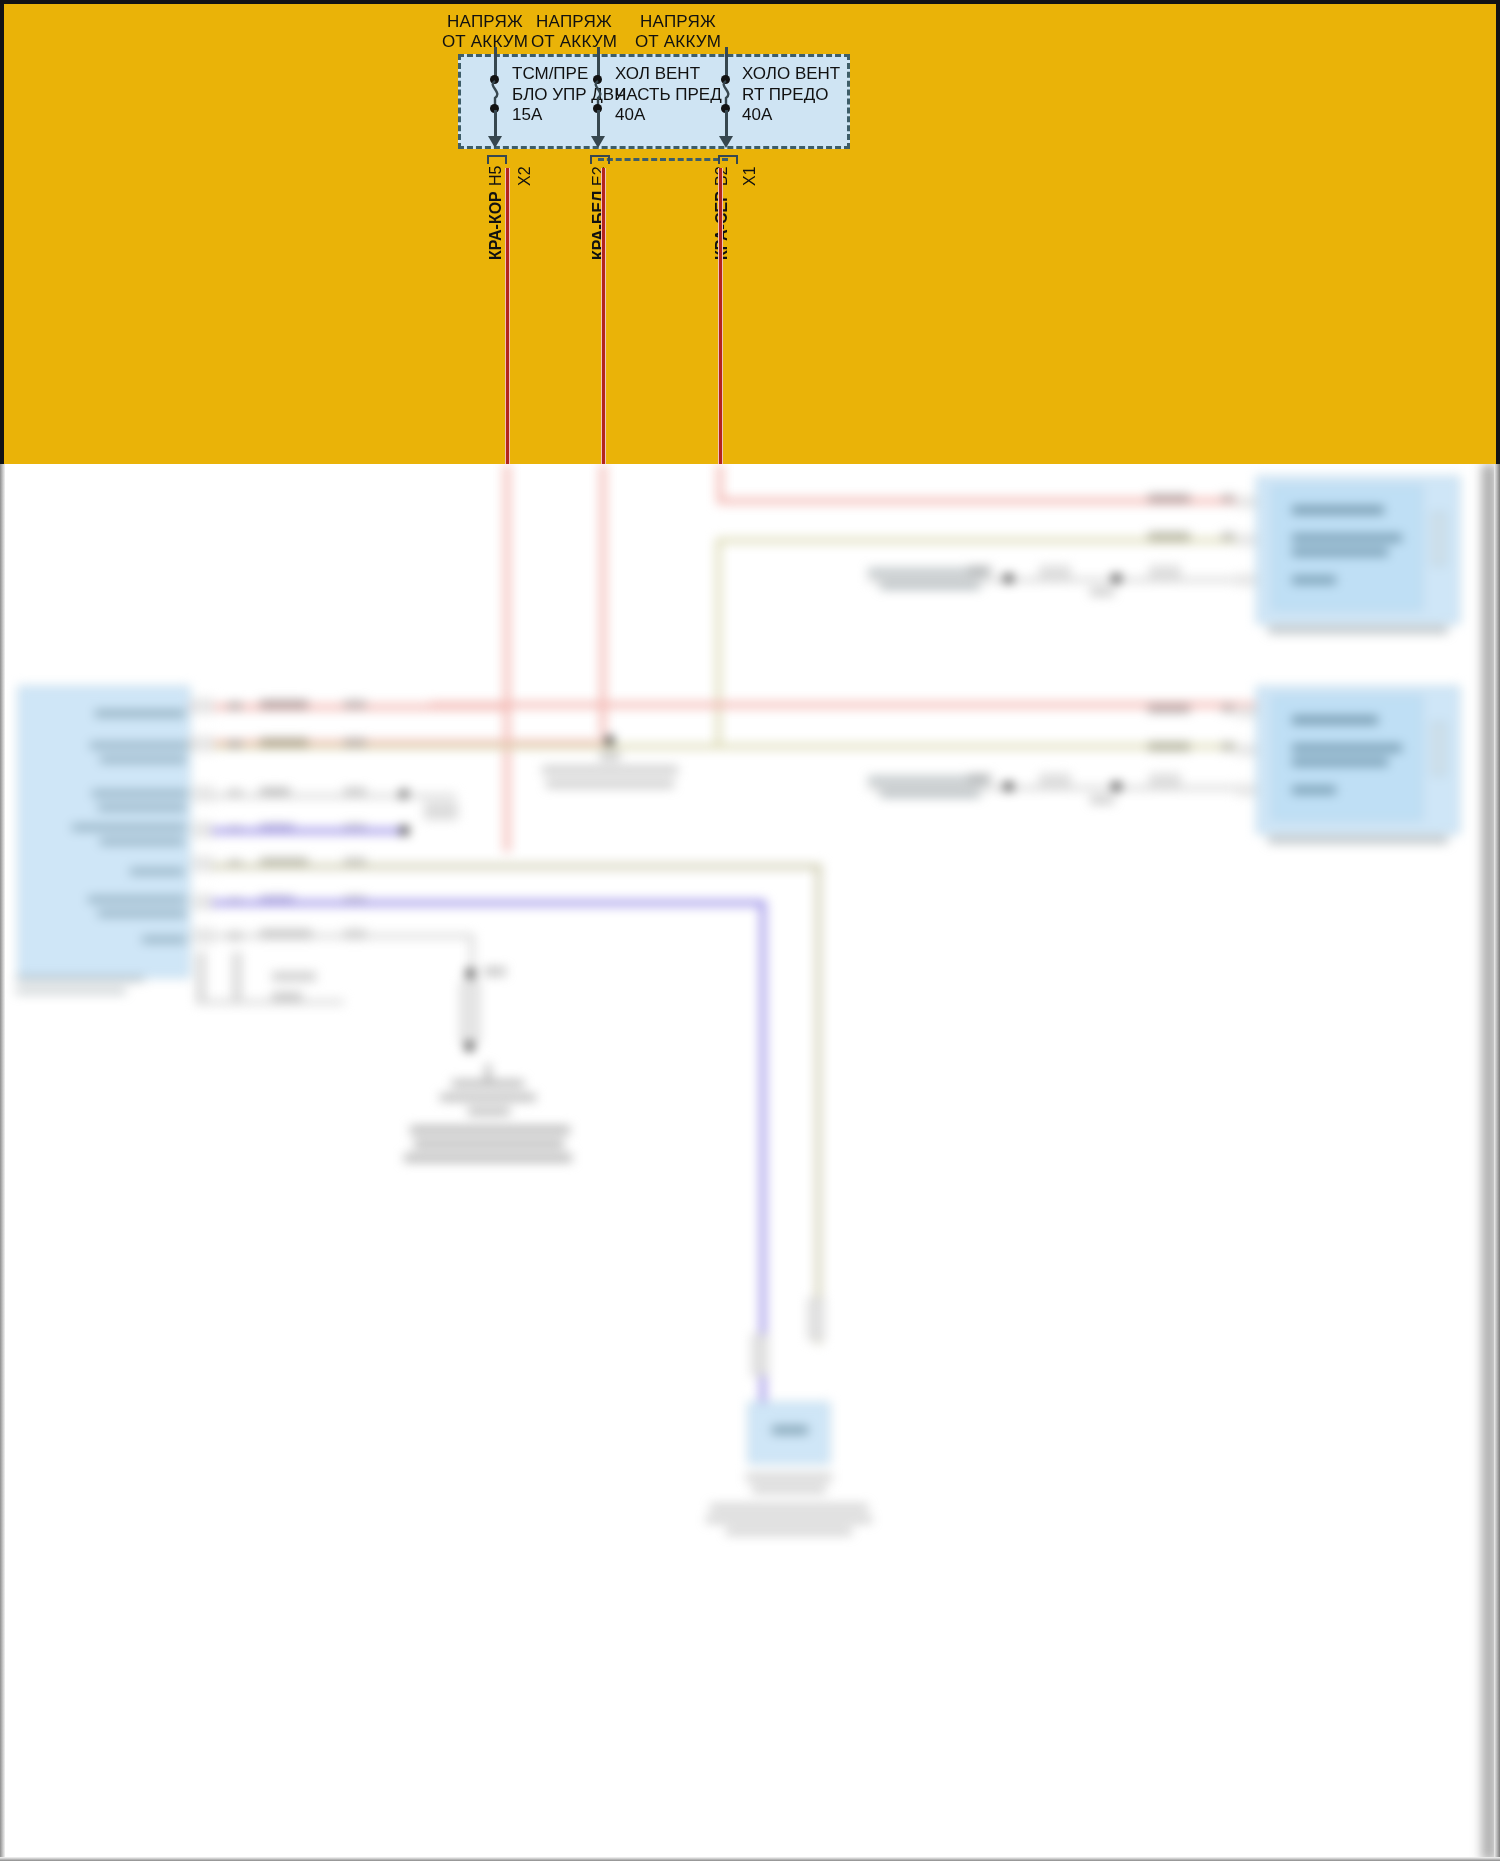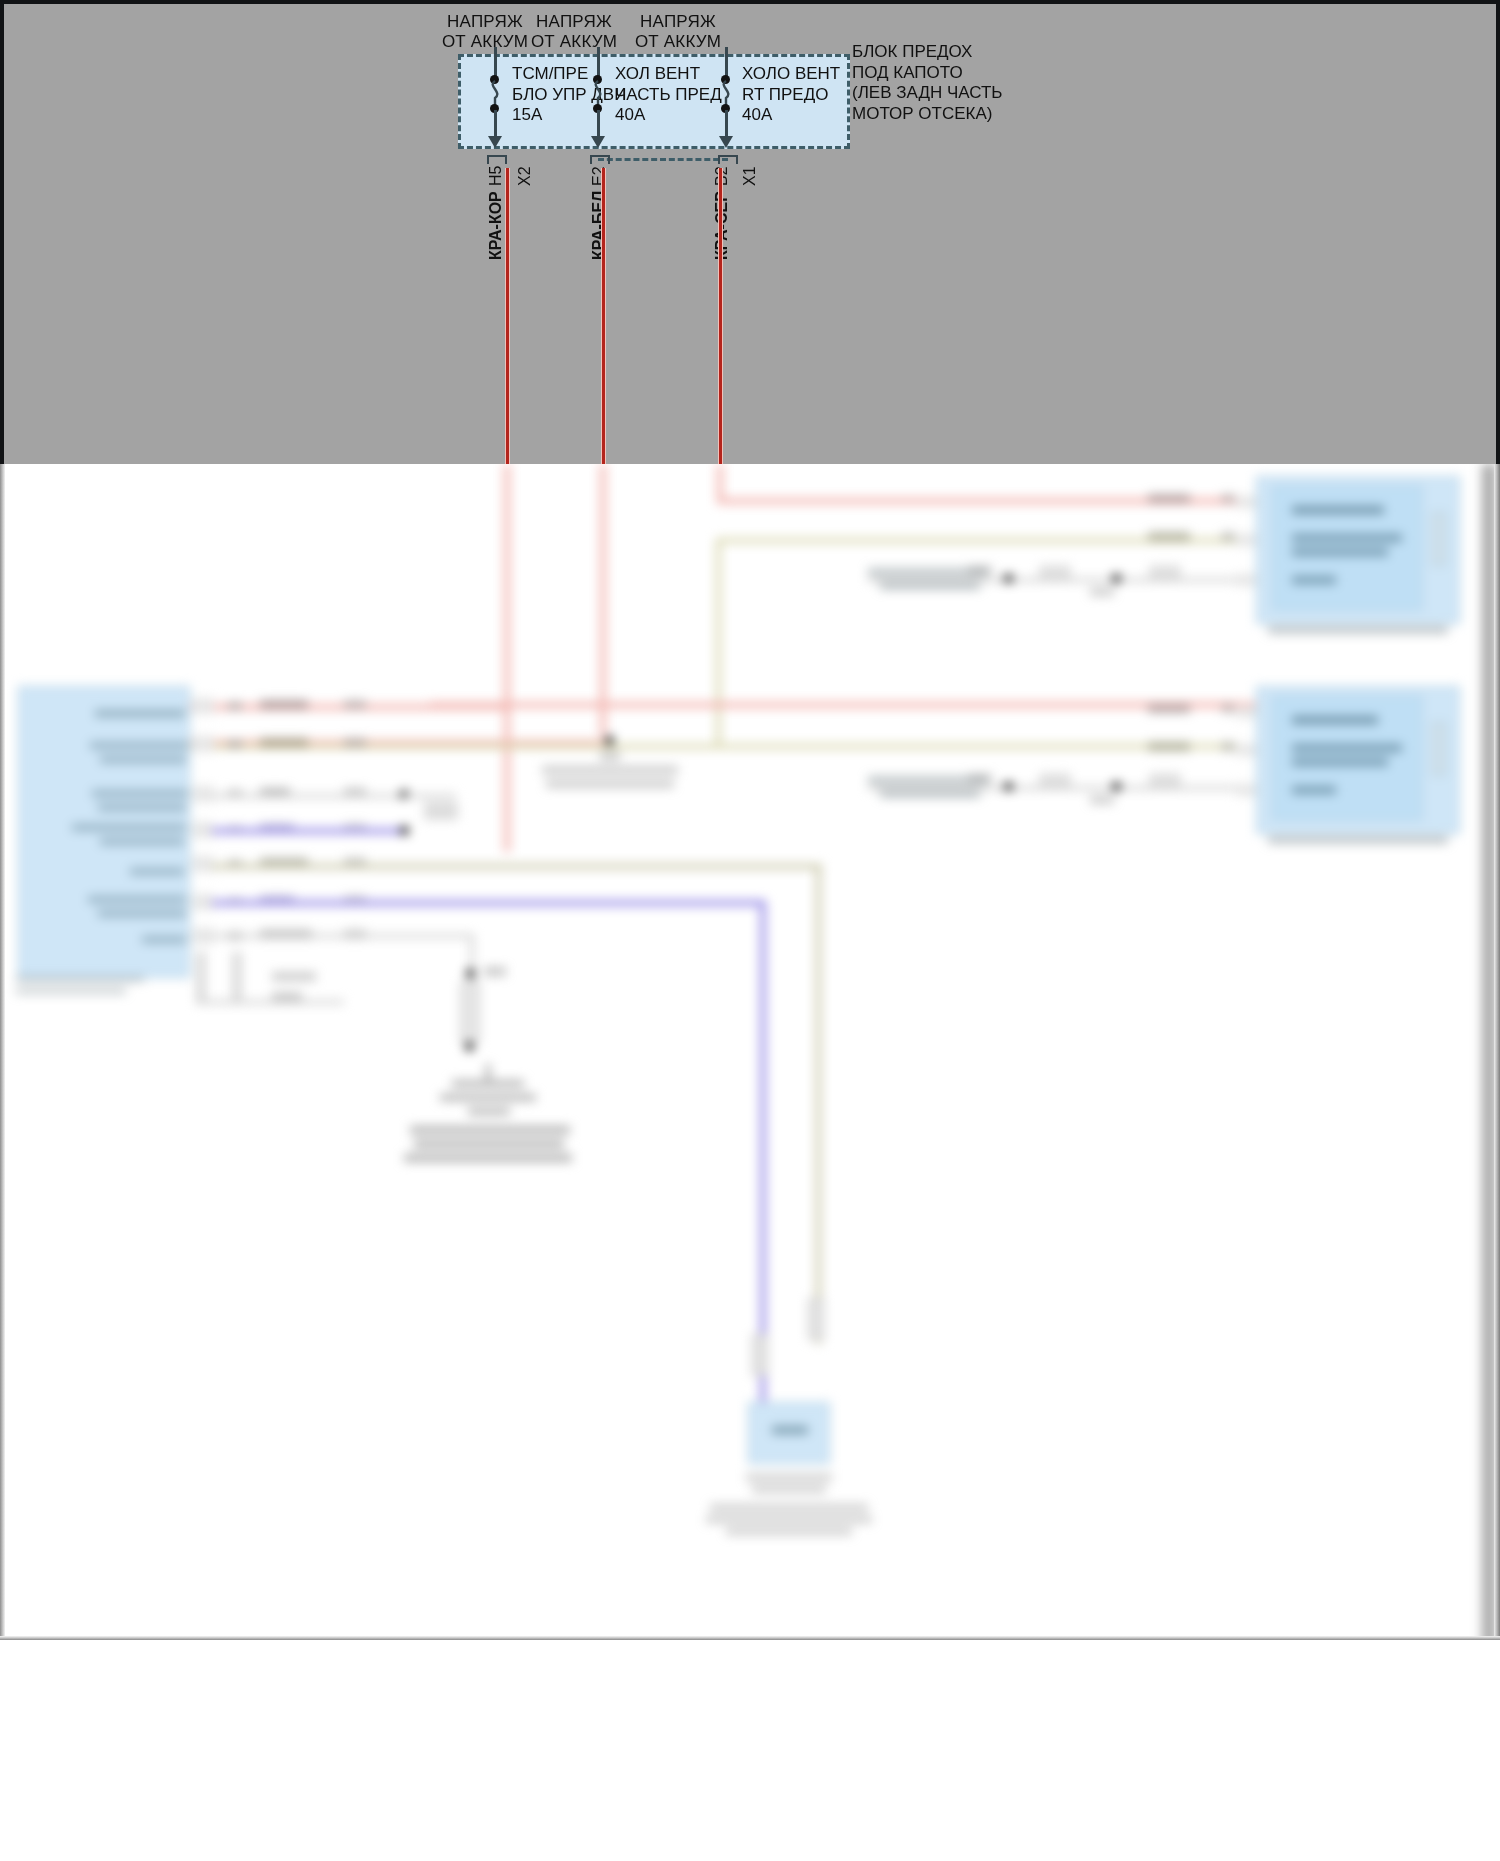--- a/index.html
+++ b/index.html
@@ -1,20 +1,20 @@
 <!DOCTYPE html>
 <html><head>
 <meta charset="utf-8">
 <style>
   html,body{margin:0;padding:0;background:#ffffff;}
   body{font-family:"Liberation Sans",sans-serif;}
   #page{
     position:relative;
-    width:1500px;height:1640px;
-    background:#a3a3a3;
+    width:1500px;height:1861px;
+    background:#eab308;
     overflow:hidden;
   }
   
   .frame-left{position:absolute;left:0;top:0;width:4px;height:464px;background:#111315;}
   .frame-top{position:absolute;left:0;top:0;width:1500px;height:4px;background:#111315;}
   .frame-right{position:absolute;right:0;top:0;width:4px;height:464px;background:#111315;}
 
   .frame-left-b{position:absolute;left:0;top:464px;width:5px;height:1397px;
       background:linear-gradient(90deg,#8e8e8e 0%,#bdbdbd 45%,#f2f2f2 100%);}
   .frame-right-b{position:absolute;right:0;top:464px;width:6px;height:1397px;
@@ -109,24 +109,20 @@
     <div class="frame-right"></div>
 
     <div class="hdr" style="left:420px;top:12px;width:130px;">НАПРЯЖ
 ОТ АККУМ</div>
     <div class="hdr" style="left:509px;top:12px;width:130px;">НАПРЯЖ
 ОТ АККУМ</div>
     <div class="hdr" style="left:613px;top:12px;width:130px;">НАПРЯЖ
 ОТ АККУМ</div>
 
     <div class="fusebox"></div>
-    <div class="fusebox-caption">БЛОК ПРЕДОХ
-ПОД КАПОТО
-(ЛЕВ ЗАДН ЧАСТЬ
-МОТОР ОТСЕКА)</div>
 
     <div class="vline" style="left:494px;top:47px;height:32px;"></div>
     <div class="node" style="left:490px;top:75px;"></div>
     <svg class="squig" style="left:486px;top:80px;" width="18" height="26" viewBox="0 0 18 26">
       <path d="M9 1 C1 6, 17 12, 9 18 L9 25" fill="none" stroke="#37474f" stroke-width="2.4"></path>
     </svg>
     <div class="node" style="left:490px;top:104px;"></div>
     <div class="vline" style="left:494px;top:110px;height:28px;"></div>
     <div class="arrow" style="left:488px;top:136px;"></div>
     <div class="fusename" style="left:512px;top:64px;">ТСМ/ПРЕ

